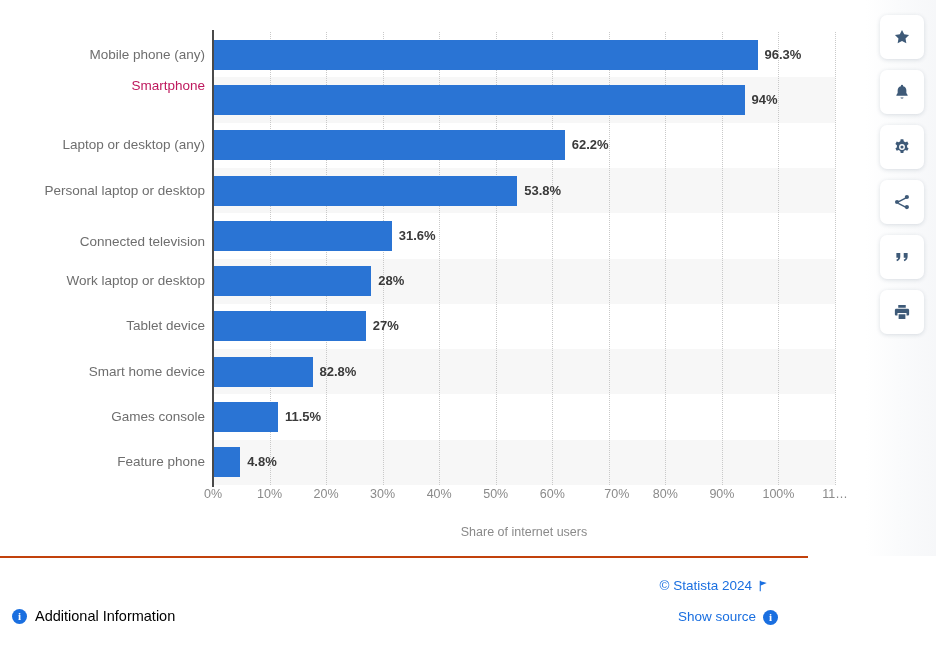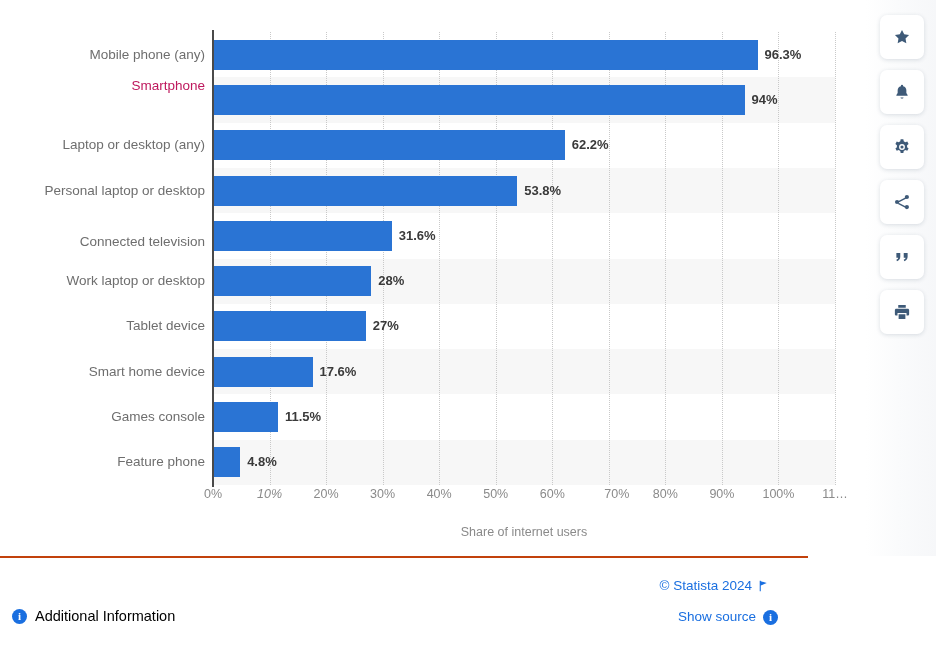--- a/index.html
+++ b/index.html
@@ -274,33 +274,33 @@
         <div class="bar-value" style="top: 98.25px; left: 358.713px;">62.2%</div>
         <div class="bar" title="Personal laptop or desktop: 53.8%" style="top: 143.55px; width: 304.215px; background: rgb(42, 116, 212);"></div>
         <div class="bar-value" style="top: 143.55px; left: 311.215px;">53.8%</div>
         <div class="bar" title="Connected television: 31.6%" style="top: 188.85px; width: 178.684px; background: rgb(42, 116, 212);"></div>
         <div class="bar-value" style="top: 188.85px; left: 185.684px;">31.6%</div>
         <div class="bar" title="Work laptop or desktop: 28%" style="top: 234.15px; width: 158.327px; background: rgb(42, 116, 212);"></div>
         <div class="bar-value" style="top: 234.15px; left: 165.327px;">28%</div>
         <div class="bar" title="Tablet device: 27%" style="top: 279.45px; width: 152.673px; background: rgb(42, 116, 212);"></div>
         <div class="bar-value" style="top: 279.45px; left: 159.673px;">27%</div>
         <div class="bar" title="Smart home device: 17.6%" style="top: 324.75px; width: 99.52px; background: rgb(42, 116, 212);"></div>
-        <div class="bar-value" style="top: 324.75px; left: 106.52px;">17.6%</div>
+        <div class="bar-value" style="top: 324.75px; left: 106.52px;">82.8%</div>
         <div class="bar" title="Games console: 11.5%" style="top: 370.05px; width: 65.0273px; background: rgb(42, 116, 212);"></div>
         <div class="bar-value" style="top: 370.05px; left: 72.0273px;">11.5%</div>
         <div class="bar" title="Feature phone: 4.8%" style="top: 415.35px; width: 27.1418px; background: rgb(42, 116, 212);"></div>
         <div class="bar-value" style="top: 415.35px; left: 34.1418px;">4.8%</div>
       </div>
   </div>
 
   <div id="y-axis-line"></div>
 
   <div id="x-axis">
       <div class="x-tick" style="left: 0px;">0%</div>
-      <div class="x-tick" style="left: 56.5455px; font-style: italic;">10%</div>
+      <div class="x-tick" style="left: 56.5455px;">10%</div>
       <div class="x-tick" style="left: 113.091px;">20%</div>
       <div class="x-tick" style="left: 169.636px;">30%</div>
       <div class="x-tick" style="left: 226.182px;">40%</div>
       <div class="x-tick" style="left: 282.727px;">50%</div>
       <div class="x-tick" style="left: 339.273px;">60%</div>
       <div class="x-tick" style="left: 395.818px; margin-left: 8px;">70%</div>
       <div class="x-tick" style="left: 452.364px;">80%</div>
       <div class="x-tick" style="left: 508.909px;">90%</div>
       <div class="x-tick" style="left: 565.455px;">100%</div>
       <div class="x-tick" style="left: 622px;">11…</div>

